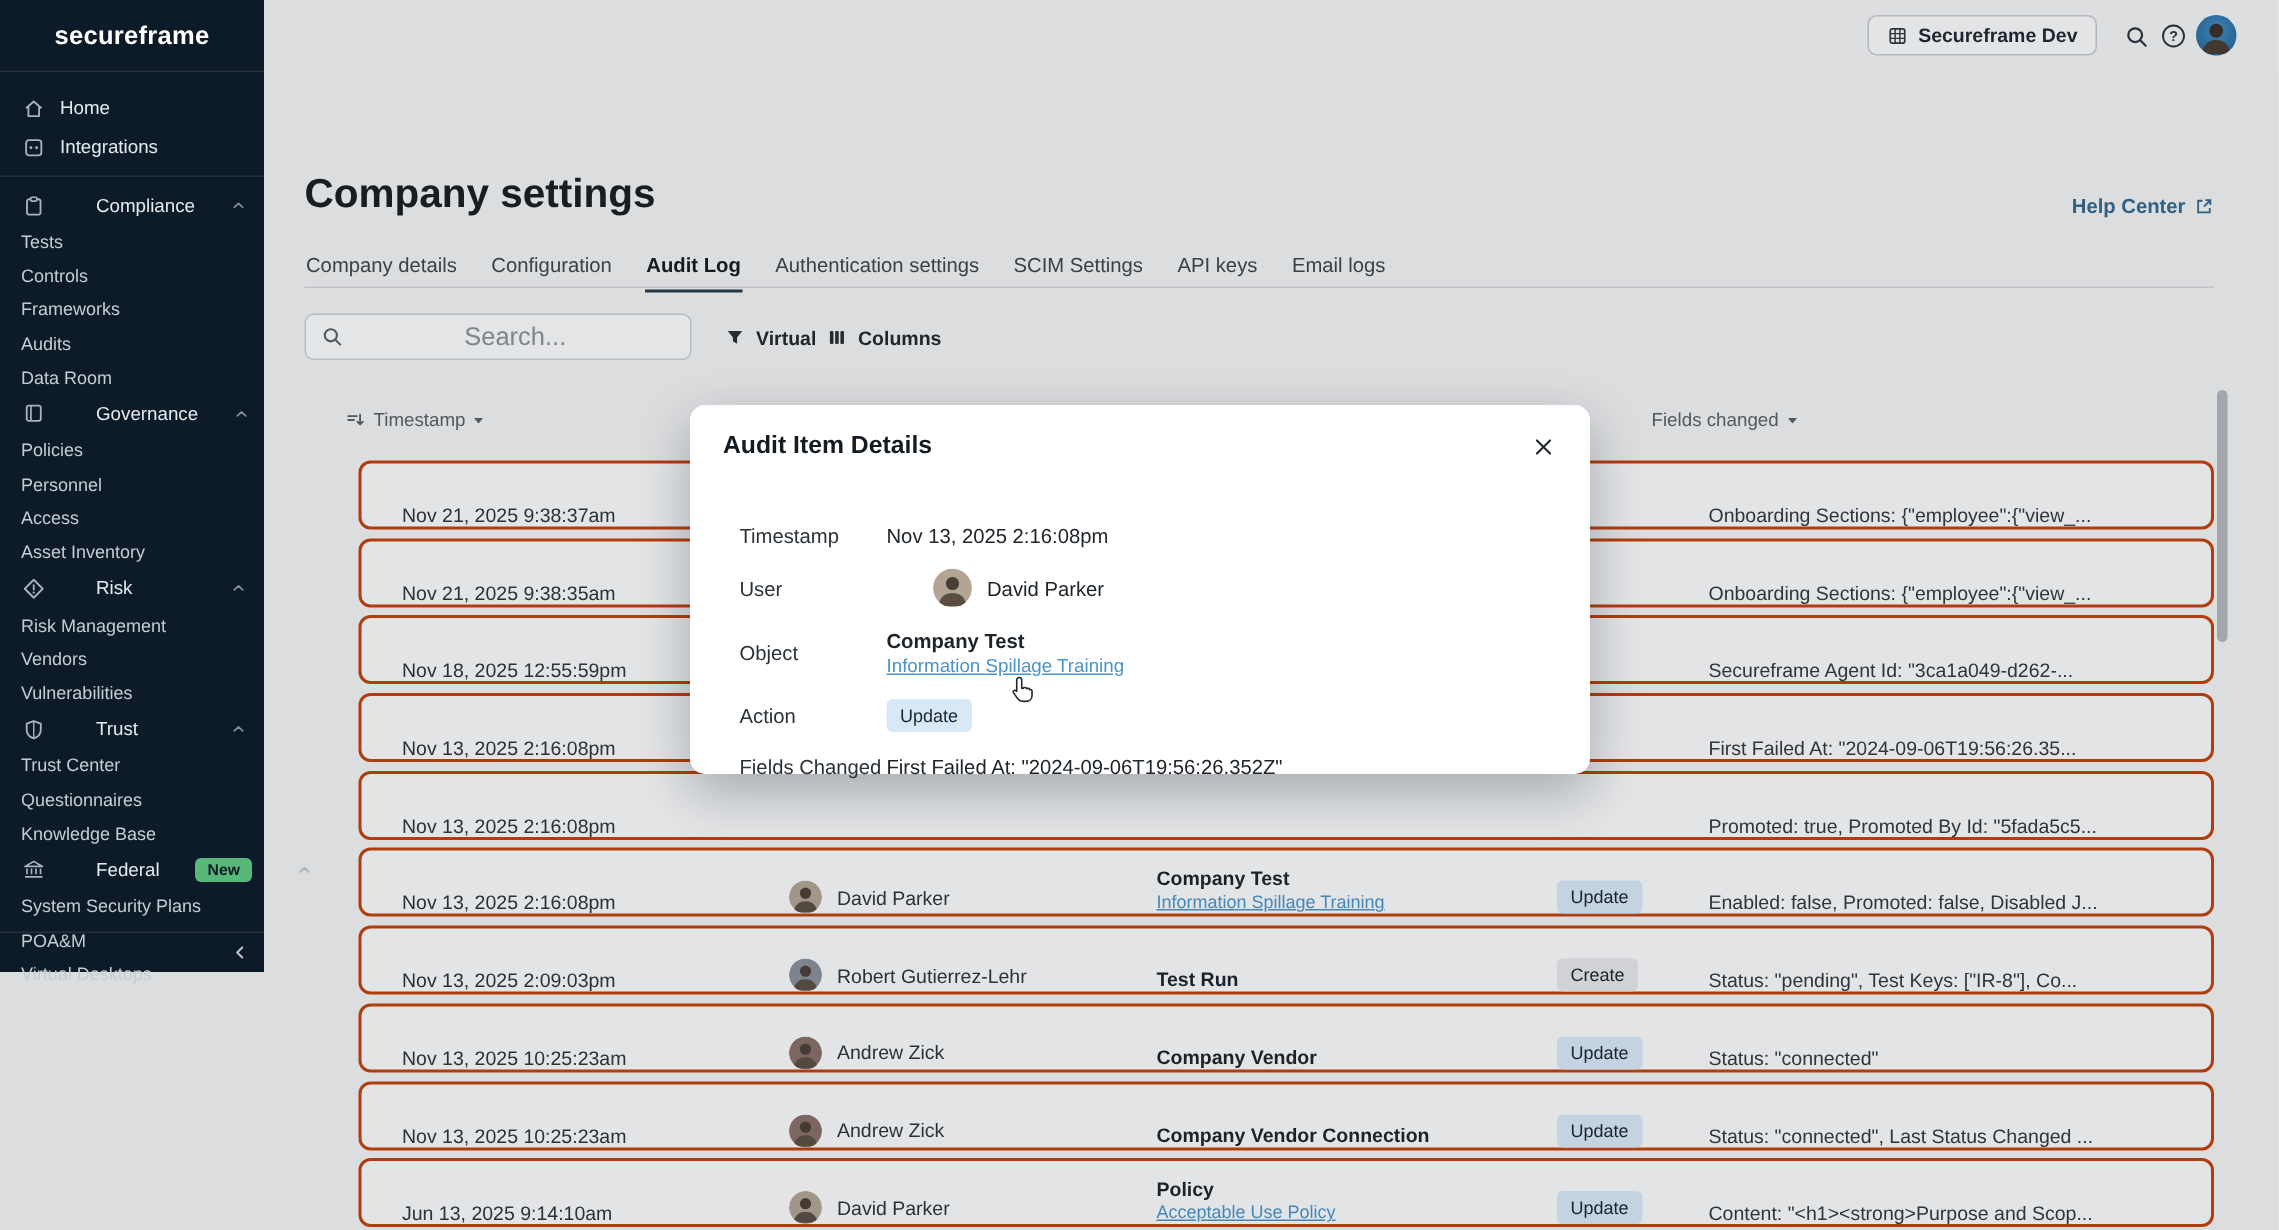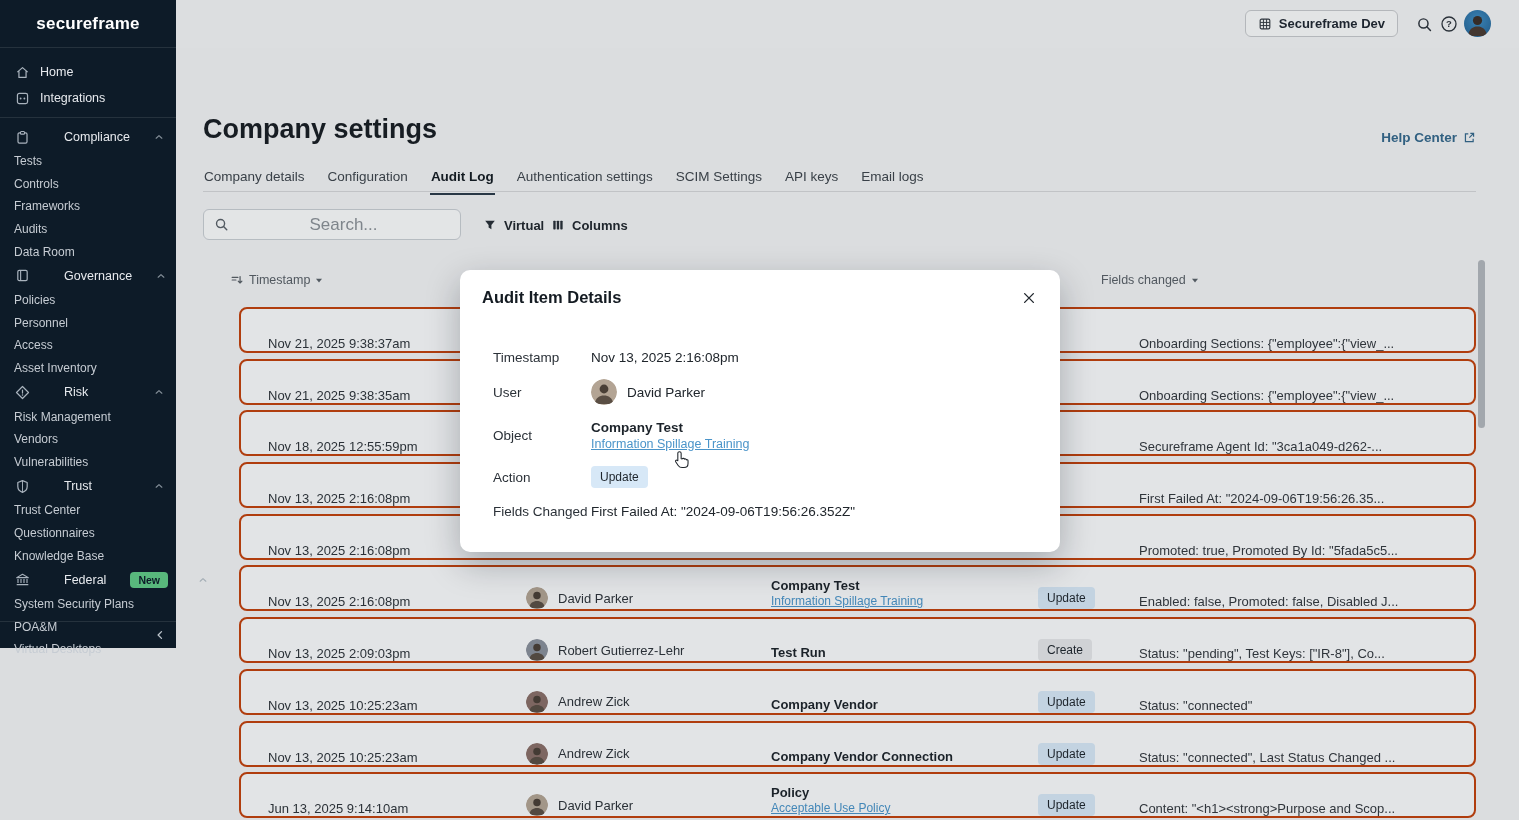--- a/index.html
+++ b/index.html
@@ -91,32 +91,32 @@
   .obj-link { font-size:12px; color:#4a94c9; text-decoration:underline; line-height:15px; cursor:pointer; }
   .badge { display:inline-block; font-size:12px; color:#1e252c; padding:4px 9px; border-radius:4px; }
   .badge.update { background:#d7e8f7; }
   .badge.create { background:#e6e7e9; }
 
   .scroll-thumb { position:absolute; left:1478px; top:260px; width:7px; height:168px; background:#a2a7ad;
                   border-radius:3.5px; z-index:6; cursor:pointer; }
 
   
   .overlay { position:absolute; left:0; top:0; right:0; bottom:0; background:rgba(18,27,42,0.10); z-index:5; }
-  .modal { position:absolute; left:460px; top:270px; width:600px; height:282px; background:#ffffff;
+  .modal { position:absolute; left:460px; top:270px; width:600px; height:246px; background:#ffffff;
            border-radius:10px; box-shadow:0 12px 34px rgba(10,18,30,0.28); z-index:30;text-decoration:underline; }
   .modal-title { position:absolute; left:22px; top:18px; font-size:16.5px; font-weight:700; color:#141b22; }
   .modal-close { position:absolute; right:20px; top:17px; width:22px; height:22px; display:flex;
                  align-items:center; justify-content:center; cursor:pointer; }
   .modal-body { position:absolute; left:33px; right:24px; top:75px; }
   .m-row { display:flex; align-items:center; }
   .m-row + .m-row { margin-top:8px; }
   .m-label { flex:0 0 98px; font-size:13.5px; color:#2b3138; }
   .m-val { font-size:13.5px; color:#20262c; }
   .m-row.r-ts { height:24px; }
-  .m-row.r-user { height:30px; }
+  .m-row.r-user { height:30px;gap:31px; }
   .m-row.r-obj { height:40px; }
   .m-row.r-act { height:28px; }
   .m-row.r-fields { height:24px; }
   .m-user { display:flex; align-items:center; gap:10px; }
   .m-avatar { width:26px; height:26px; border-radius:50%; overflow:hidden; }
   .m-obj-title { font-size:13.5px; font-weight:700; color:#1c232a; line-height:17px; }
   .m-obj-link { font-size:12.5px; color:#4a94c9; text-decoration:underline; line-height:16px; cursor:pointer; }
 
   .hand-cursor { position:absolute; left:672px; top:450px; z-index:40; pointer-events:none; }
 </style>

